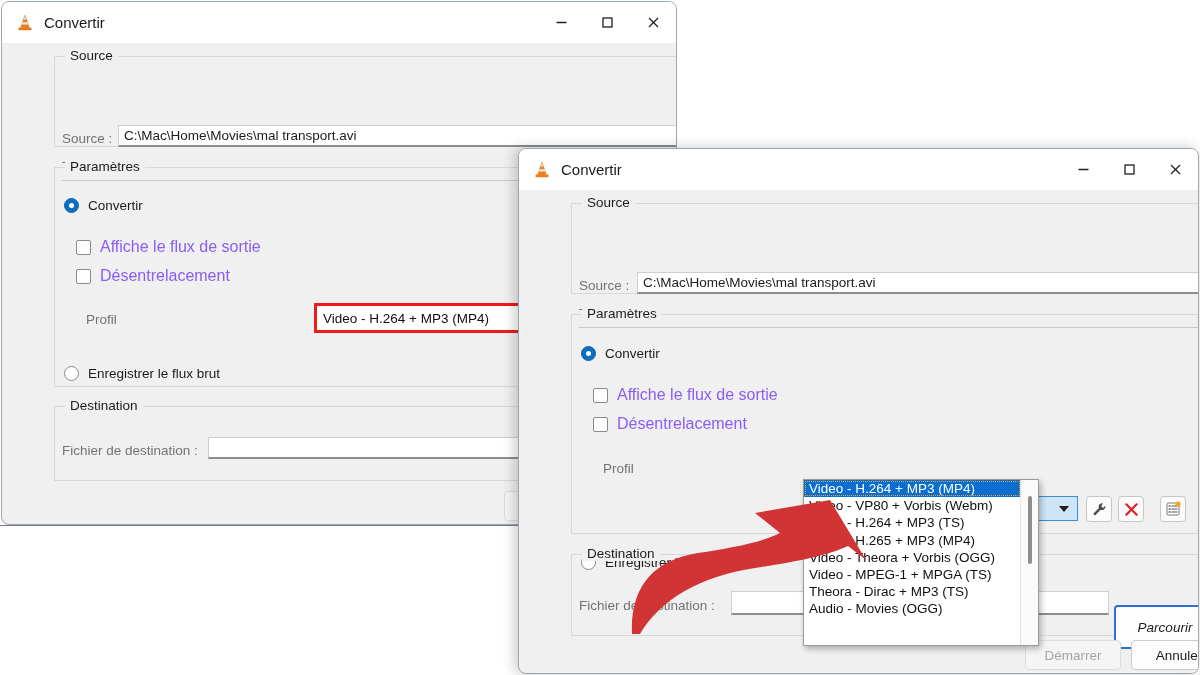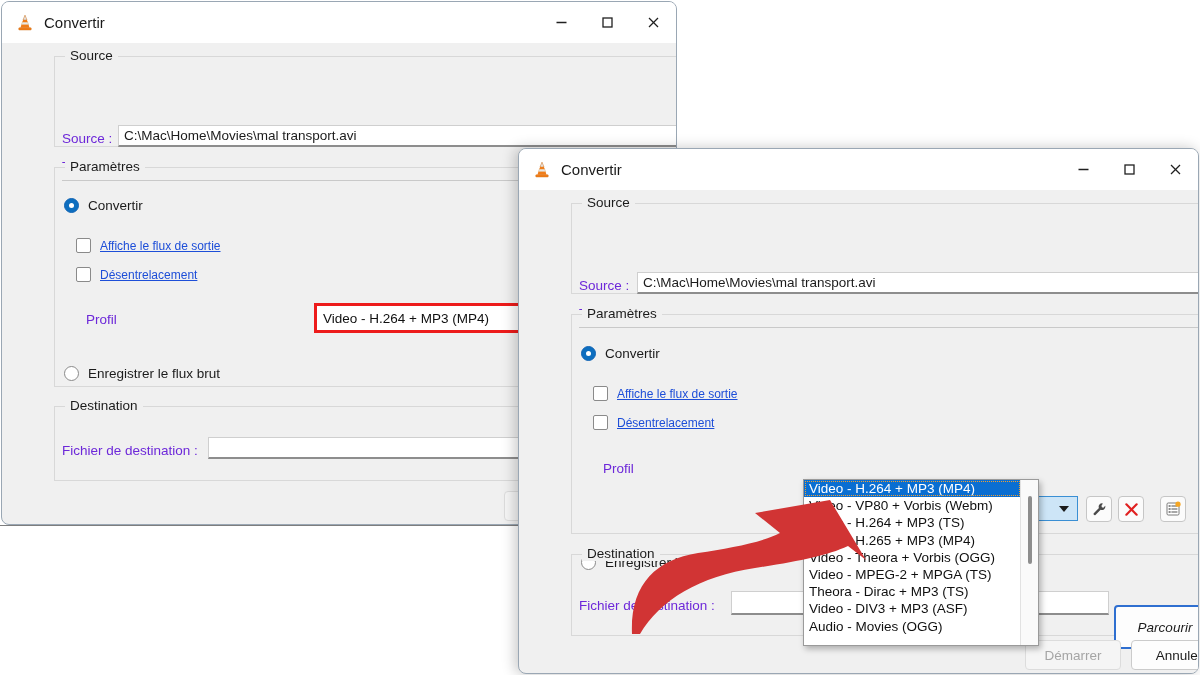--- a/index.html
+++ b/index.html
@@ -56,21 +56,21 @@
   }
   .group-title{
     position:absolute;
     top:-9px;left:10px;
     background:#f0f0f0;
     padding:0 5px;
     font-size:13.5px;color:#1b1b1b;
     white-space:nowrap;
   }
 
-  .lbl{position:absolute;font-size:13.5px;color:#6d28d9;white-space:nowrap;}
+  .lbl{position:absolute;font-size:13.5px;color:#737373;white-space:nowrap;}
 
   
   .field{
     position:absolute;
     background:#ffffff;
     border:1px solid #cfcfcf;
     border-bottom:2px solid #8d8d8d;
     box-sizing:border-box;
     font-size:13.5px;color:#1b1b1b;
     display:flex;align-items:center;
@@ -95,21 +95,21 @@
     width:5px;height:5px;border-radius:50%;background:#ffffff;
   }
   .radio span.t{font-size:13.5px;color:#1b1b1b;}
 
   
   .check{position:absolute;display:flex;align-items:center;gap:9px;}
   .check .bx{
     width:15px;height:15px;border:1px solid #8a8a8a;
     background:#fff;border-radius:2px;box-sizing:border-box;flex:0 0 auto;
   }
-  .check span.t{font-size:12px;color:#1d4ed8;text-decoration:underline;}
+  .check span.t{font-size:16px;color:#8b5cf6;}
 
   
   .btn{
     position:absolute;
     background:#fdfdfd;
     border:1px solid #cbcbcb;
     border-radius:4px;
     font-size:13.5px;color:#1b1b1b;
     display:flex;align-items:center;justify-content:center;
     box-sizing:border-box;
@@ -389,23 +389,22 @@
   </div>
 </div>
 
 <div class="popup" style="left:803px;top:479px;width:236px;height:167px;">
   <div style="position:absolute;left:0;top:0;right:17px;top:0;">
     <div class="item sel">Video - H.264 + MP3 (MP4)</div>
     <div class="item">Video - VP80 + Vorbis (Webm)</div>
     <div class="item">Video - H.264 + MP3 (TS)</div>
     <div class="item">Video - H.265 + MP3 (MP4)</div>
     <div class="item">Video - Theora + Vorbis (OGG)</div>
-    <div class="item">Video - MPEG-2 + MPGA (TS)</div>
+    <div class="item">Video - MPEG-1 + MPGA (TS)</div>
     <div class="item">Theora - Dirac + MP3 (TS)</div>
-    <div class="item">Video - DIV3 + MP3 (ASF)</div>
     <div class="item">Audio - Movies (OGG)</div>
   </div>
   <div class="sbar">
     <div class="sthumb"></div>
   </div>
 </div>
 
 <svg class="arrow-layer" viewBox="0 0 1200 675" xmlns="http://www.w3.org/2000/svg">
   <path d="M640 634
            C 660 600, 700 576, 755 568

